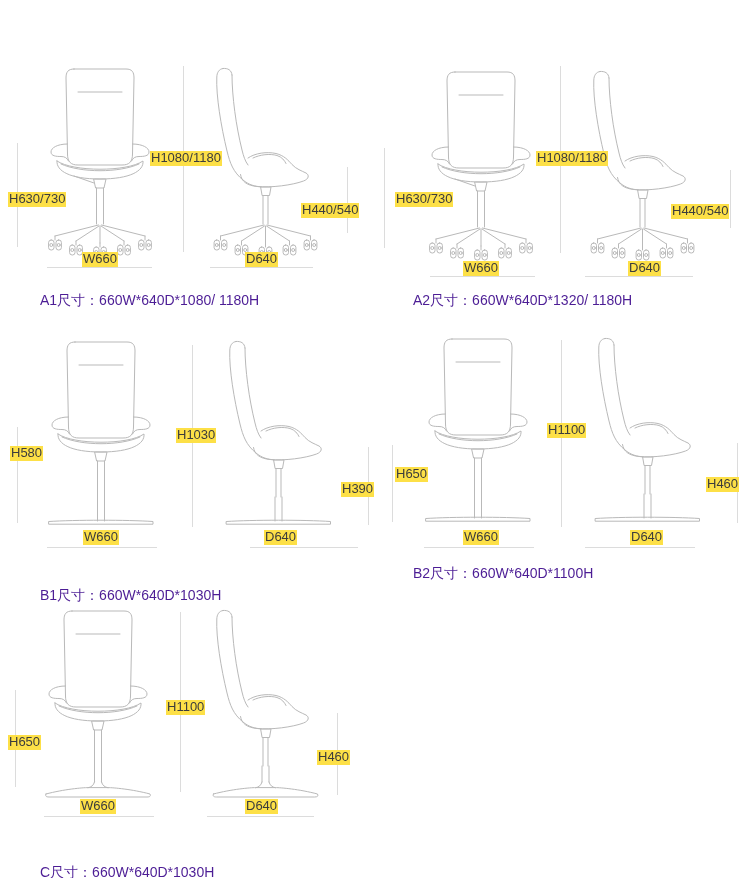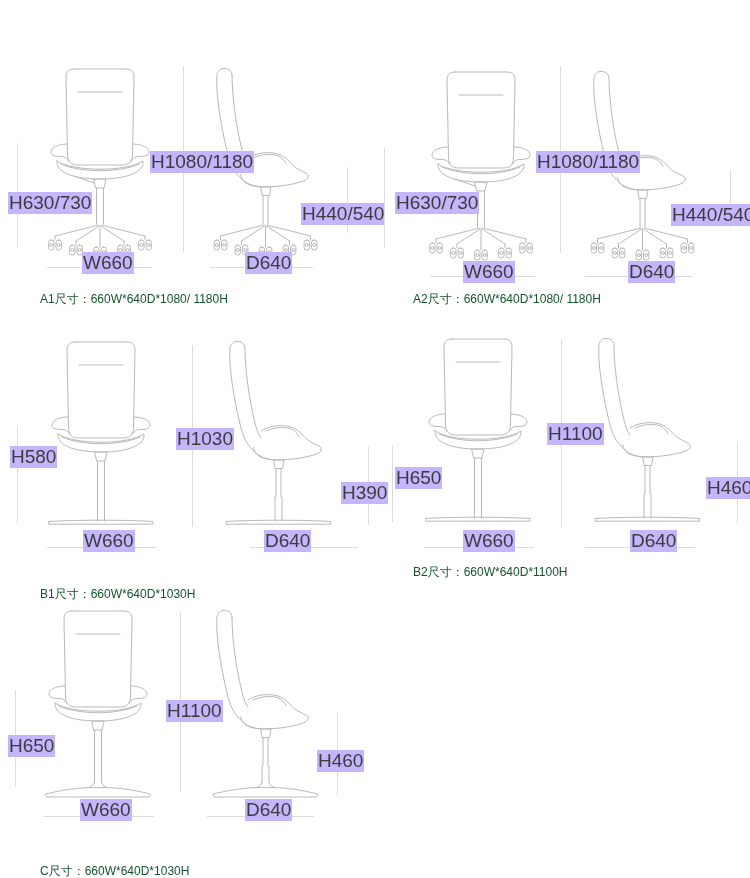--- a/index.html
+++ b/index.html
@@ -2,22 +2,22 @@
 <html><head>
 <meta charset="utf-8">
 <style>
   html,body{margin:0;padding:0;background:#fff;}
   body{width:750px;height:878px;position:relative;font-family:"Liberation Sans",sans-serif;}
   .sheet{position:absolute;left:0;top:0;width:750px;height:878px;background:#fff;overflow:hidden;}
   .chair{position:absolute;}
   .ln{fill:none;stroke:#b9b9b9;stroke-width:1;stroke-linecap:round;stroke-linejoin:round;}
   .vline{position:absolute;width:1px;background:#dcdcdc;}
   .hline{position:absolute;height:1px;background:#dcdcdc;}
-  .dim-label{position:absolute;font-size:19px;color:#3c3c3c;background:#c4b5fd;white-space:nowrap;line-height:1.15;padding:0 1px;}
-  .caption{position:absolute;font-size:12px;color:#14532d;white-space:nowrap;line-height:1.2;}
+  .dim-label{position:absolute;font-size:13px;color:#3c3c3c;background:#fde047;white-space:nowrap;line-height:1.15;padding:0 1px;}
+  .caption{position:absolute;font-size:14px;color:#4c1d95;white-space:nowrap;line-height:1.2;}
 </style>
 </head>
 <body>
 
 <div class="sheet">
 
   <svg aria-hidden="true" style="position:absolute;width:0;height:0">
     <defs>
       <g id="front-body" class="ln">
         <path d="M29,3 H81 C87,3 89,6 89,12 L87.5,88 C87.5,96 84,99 77,99 H33 C26,99 22.5,96 22.5,88 L21,12 C21,6 23,3 29,3 Z"></path>
@@ -106,21 +106,21 @@
     <div class="vline" style="left:384px;top:148px;height:100px"></div>
     <div class="vline" style="left:560px;top:66px;height:187px"></div>
     <div class="vline" style="left:730px;top:170px;height:58px"></div>
     <div class="hline" style="left:430px;top:276px;width:105px"></div>
     <div class="hline" style="left:585px;top:276px;width:108px"></div>
     <span class="dim-label" style="left:395px;top:192px">H630/730</span>
     <span class="dim-label" style="left:536px;top:151px">H1080/1180</span>
     <span class="dim-label" style="left:671px;top:204px">H440/540</span>
     <span class="dim-label" style="left:463px;top:261px">W660</span>
     <span class="dim-label" style="left:628px;top:261px">D640</span>
-    <span class="caption" style="left:413px;top:292px">A2尺寸：660W*640D*1080/ 1180H</span>
+    <span class="caption" style="left:413px;top:292px">A2尺寸：660W*640D*1320/ 1180H</span>
   </div>
 
   <div>
     <svg class="chair" style="left:45px;top:339px" width="112" height="192" viewBox="0 0 112 192">
       <use href="#front-body" x="1"></use>
       <use href="#base-disc" transform="translate(56,158)"></use>
     </svg>
     <svg class="chair" style="left:216px;top:339px" width="116" height="192" viewBox="0 0 116 192">
       <use href="#side-body"></use>
       <use href="#base-disc" transform="translate(62.5,158)"></use>

